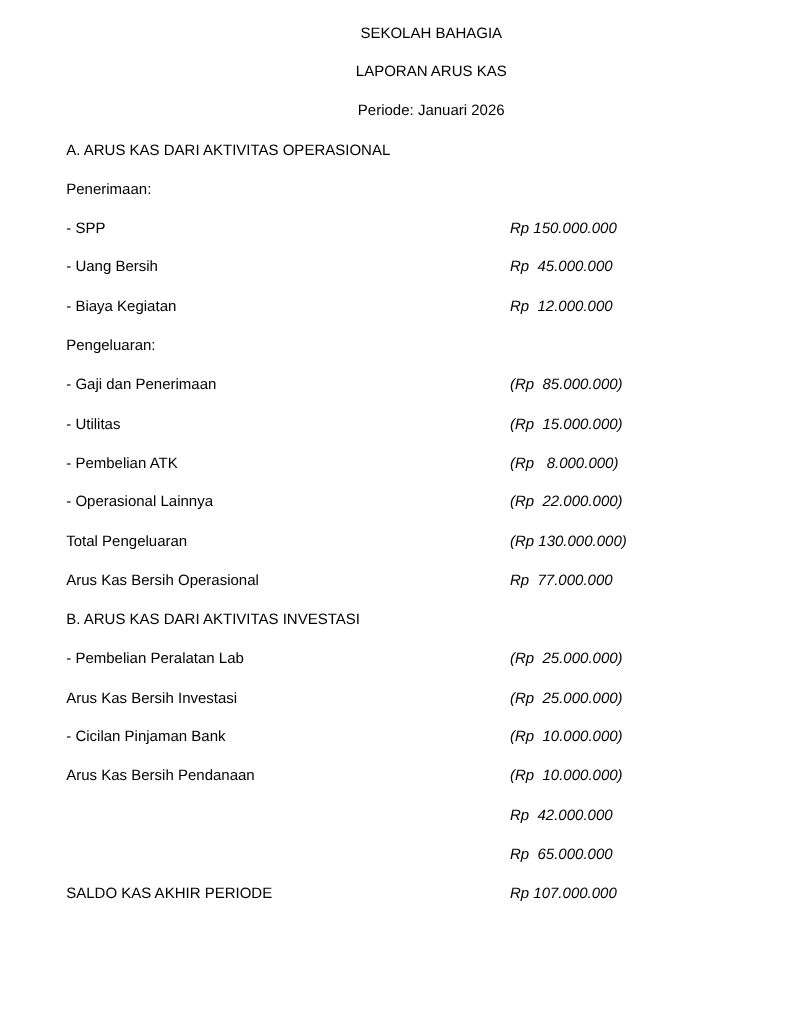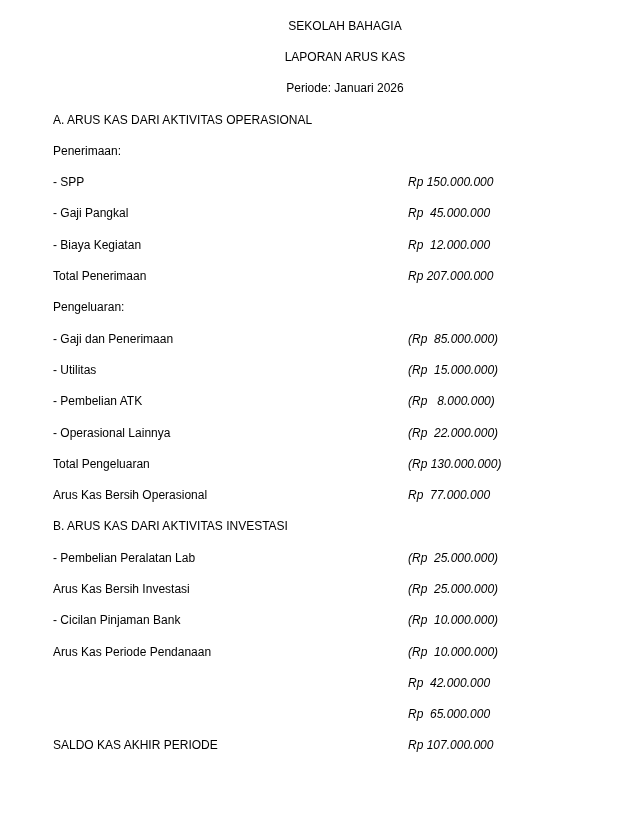--- a/index.html
+++ b/index.html
@@ -63,30 +63,26 @@
         <span class="label">A. ARUS KAS DARI AKTIVITAS OPERASIONAL</span>
       </div>
       <div class="row">
         <span class="label">Penerimaan:</span>
       </div>
       <div class="row">
         <span class="label">- SPP</span>
         <span class="amount">Rp 150.000.000</span>
       </div>
       <div class="row">
-        <span class="label">- Gaji Pangkal</span>
+        <span class="label">- Uang Bersih</span>
         <span class="amount">Rp  45.000.000</span>
       </div>
       <div class="row">
         <span class="label">- Biaya Kegiatan</span>
         <span class="amount">Rp  12.000.000</span>
-      </div>
-      <div class="row">
-        <span class="label">Total Penerimaan</span>
-        <span class="amount">Rp 207.000.000</span>
       </div>
       <div class="row">
         <span class="label">Pengeluaran:</span>
       </div>
       <div class="row">
         <span class="label">- Gaji dan Penerimaan</span>
         <span class="amount">(Rp  85.000.000)</span>
       </div>
       <div class="row">
         <span class="label">- Utilitas</span>
@@ -117,21 +113,21 @@
       </div>
       <div class="row">
         <span class="label">Arus Kas Bersih Investasi</span>
         <span class="amount">(Rp  25.000.000)</span>
       </div>
       <div class="row">
         <span class="label">- Cicilan Pinjaman Bank</span>
         <span class="amount">(Rp  10.000.000)</span>
       </div>
       <div class="row">
-        <span class="label">Arus Kas Periode Pendanaan</span>
+        <span class="label">Arus Kas Bersih Pendanaan</span>
         <span class="amount">(Rp  10.000.000)</span>
       </div>
       <div class="row">
         <span class="amount">Rp  42.000.000</span>
       </div>
       <div class="row">
         <span class="amount">Rp  65.000.000</span>
       </div>
       <div class="row">
         <span class="label">SALDO KAS AKHIR PERIODE</span>

